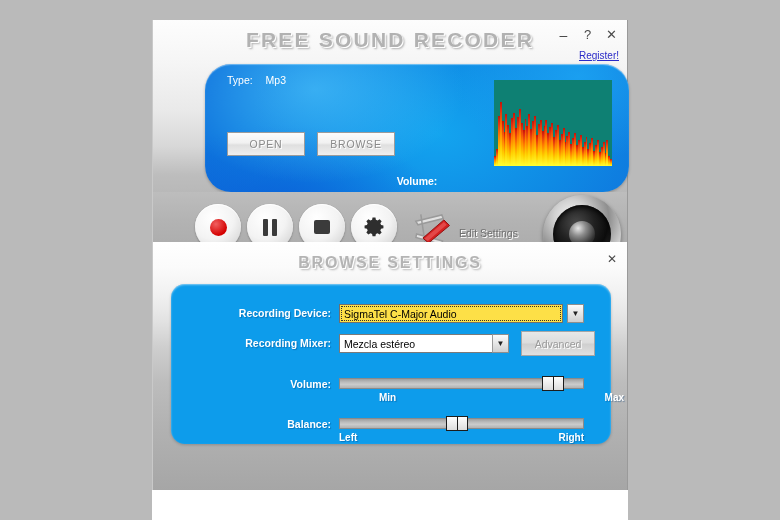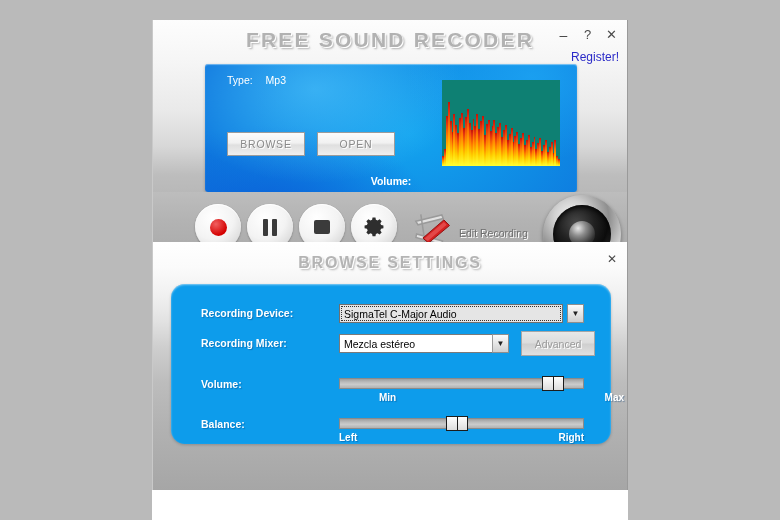--- a/index.html
+++ b/index.html
@@ -32,27 +32,27 @@
   }
   .win-btns { position: absolute; right: 8px; top: 4px; display: flex; gap: 9px; align-items: center; }
   .win-btn {
     font-size: 13px; color: #4a4a4a; width: 15px; height: 16px;
     display: flex; align-items: center; justify-content: center;
     cursor: pointer; line-height: 1;
   }
   .win-btn.min { align-items: flex-start; padding-top: 4px; font-size: 14px; }
   .register-link {
     position: absolute; right: 8px; top: 30px;
-    font-size: 12px; color: #2a2ac8; cursor: pointer;
+    font-size: 10px; color: #2a2ac8; text-decoration: underline; cursor: pointer;
   }
 
   
   .info-panel {
-    position: absolute; left: 52px; top: 44px; width: 372px; height: 128px;
-    border-radius: 3px;
+    position: absolute; left: 52px; top: 44px; width: 424px; height: 128px;
+    border-radius: 26px;
     background:
       radial-gradient(ellipse 260px 150px at 18% 120%, #0a5fd8 0%, rgba(10,95,216,0) 62%),
       radial-gradient(ellipse 180px 120px at 88% 10%, #1a9ff0 0%, rgba(26,159,240,0) 70%),
       radial-gradient(ellipse 300px 200px at 55% 55%, #13a4ef 0%, #0f8ae4 45%, #0d66d8 100%),
       linear-gradient(135deg, #12a7f2 0%, #1291ea 40%, #0d6fdb 100%);
     box-shadow: inset 0 1px 1px rgba(255,255,255,.45), 0 1px 3px rgba(0,0,0,.25);
     overflow: hidden;
   }
   .info-panel:before {
     content: ""; position: absolute; left: -40px; top: -70px;
@@ -143,21 +143,21 @@
   }
   .mixer-close { position: absolute; right: 10px; top: 10px; font-size: 12px; color: #4a4a4a; cursor: pointer; }
 
   .mixer-panel {
     position: absolute; left: 18px; top: 42px; width: 440px; height: 160px;
     border-radius: 14px; background: #0d9ceb;
     box-shadow: inset 0 1px 2px rgba(255,255,255,.5), 0 1px 3px rgba(0,0,0,.2);
   }
   .mx-label {
     position: absolute; font-size: 10.5px; font-weight: bold; color: #ffffff;
-    text-shadow: 1px 1px 1px rgba(0,60,120,.4);
+    text-align: right; text-shadow: 1px 1px 1px rgba(0,60,120,.4);
   }
   .lbl-device  { left: 30px; top: 23px;  width: 130px; }
   .lbl-mixer   { left: 30px; top: 53px;  width: 130px; }
   .lbl-volume  { left: 30px; top: 94px;  width: 130px; }
   .lbl-balance { left: 30px; top: 134px; width: 130px; }
 
   .combo {
     position: absolute; height: 19px; box-sizing: border-box;
     display: flex; align-items: stretch;
   }
@@ -165,21 +165,21 @@
     flex: 1 1 auto; display: flex; align-items: center; padding-left: 4px;
     font-size: 10.5px; color: #000; box-sizing: border-box;
   }
   .combo .arrow {
     width: 17px; display: flex; align-items: center; justify-content: center;
     background: linear-gradient(to bottom, #fbfbfb, #e4e4e4 55%, #d0d0d0);
     border: 1px solid #8e8e8e; box-sizing: border-box; font-size: 8px; color: #222;
   }
   .combo-device { left: 168px; top: 20px; width: 245px; }
   .combo-device .field {
-    background: #e5e5e5; border: 1px solid #6f6f6f;
+    background: #fde047; border: 1px solid #6f6f6f;
     outline: 1px dotted #333; outline-offset: -3px; margin-right: 4px;
   }
   .combo-mixer { left: 168px; top: 50px; width: 170px; }
   .combo-mixer .field { background: #ffffff; border: 1px solid #7a7a7a; border-right: none; }
   .combo-mixer .arrow { border-left: 1px solid #9a9a9a; }
 
   .advanced-btn {
     position: absolute; left: 350px; top: 47px; width: 74px; height: 25px;
     background: linear-gradient(to bottom, #e8e8e8 0%, #dcdcdc 48%, #cfcfcf 52%, #e0e0e0 100%);
     border: 1px solid #a6a6a6; box-sizing: border-box;
@@ -234,22 +234,22 @@
 
     <div class="info-panel">
       <div class="info-text">
         <div class="row-type">
           <span class="k">Type:</span>
           <span>Mp3</span>
         </div>
       </div>
 
       <div class="panel-buttons">
+        <div class="flat-btn">OPEN</div>
         <div class="flat-btn">BROWSE</div>
-        <div class="flat-btn">OPEN</div>
       </div>
 
       <div class="spectrum" id="spectrum">
           <div class="bar" style="height: 12%;"></div>
           <div class="bar" style="height: 20%;"></div>
           <div class="bar" style="height: 58%;"></div>
           <div class="bar" style="height: 74%;"></div>
           <div class="bar" style="height: 52%;"></div>
           <div class="bar" style="height: 40%;"></div>
           <div class="bar" style="height: 61%;"></div>
@@ -335,21 +335,21 @@
 
       <svg class="knife-icon" viewBox="0 0 60 54">
         <g stroke="#9a9a9a" stroke-width="2.2" fill="#e2e2e2">
           <path d="M7 16 L44 7 L46 12 L10 21 Z"></path>
           <path d="M8 34 L45 44 L43 49 L7 39 Z"></path>
           <path d="M14 6 L20 46"></path>
         </g>
         <path d="M17 40 L47 14 L55 22 L25 47 Z" fill="#d32020" stroke="#901010" stroke-width="1.4"></path>
         <path d="M19 41 L47 17 L51 21 L24 44 Z" fill="#f06a6a" opacity=".55"></path>
       </svg>
-      <div class="edit-label">Edit Recording</div>
+      <div class="edit-label">Edit Settings</div>
 
       <div class="woofer">
         <div class="cone">
           <div class="dome"></div>
         </div>
       </div>
     </div>
   </div>
 
   <div class="mixer-window">

